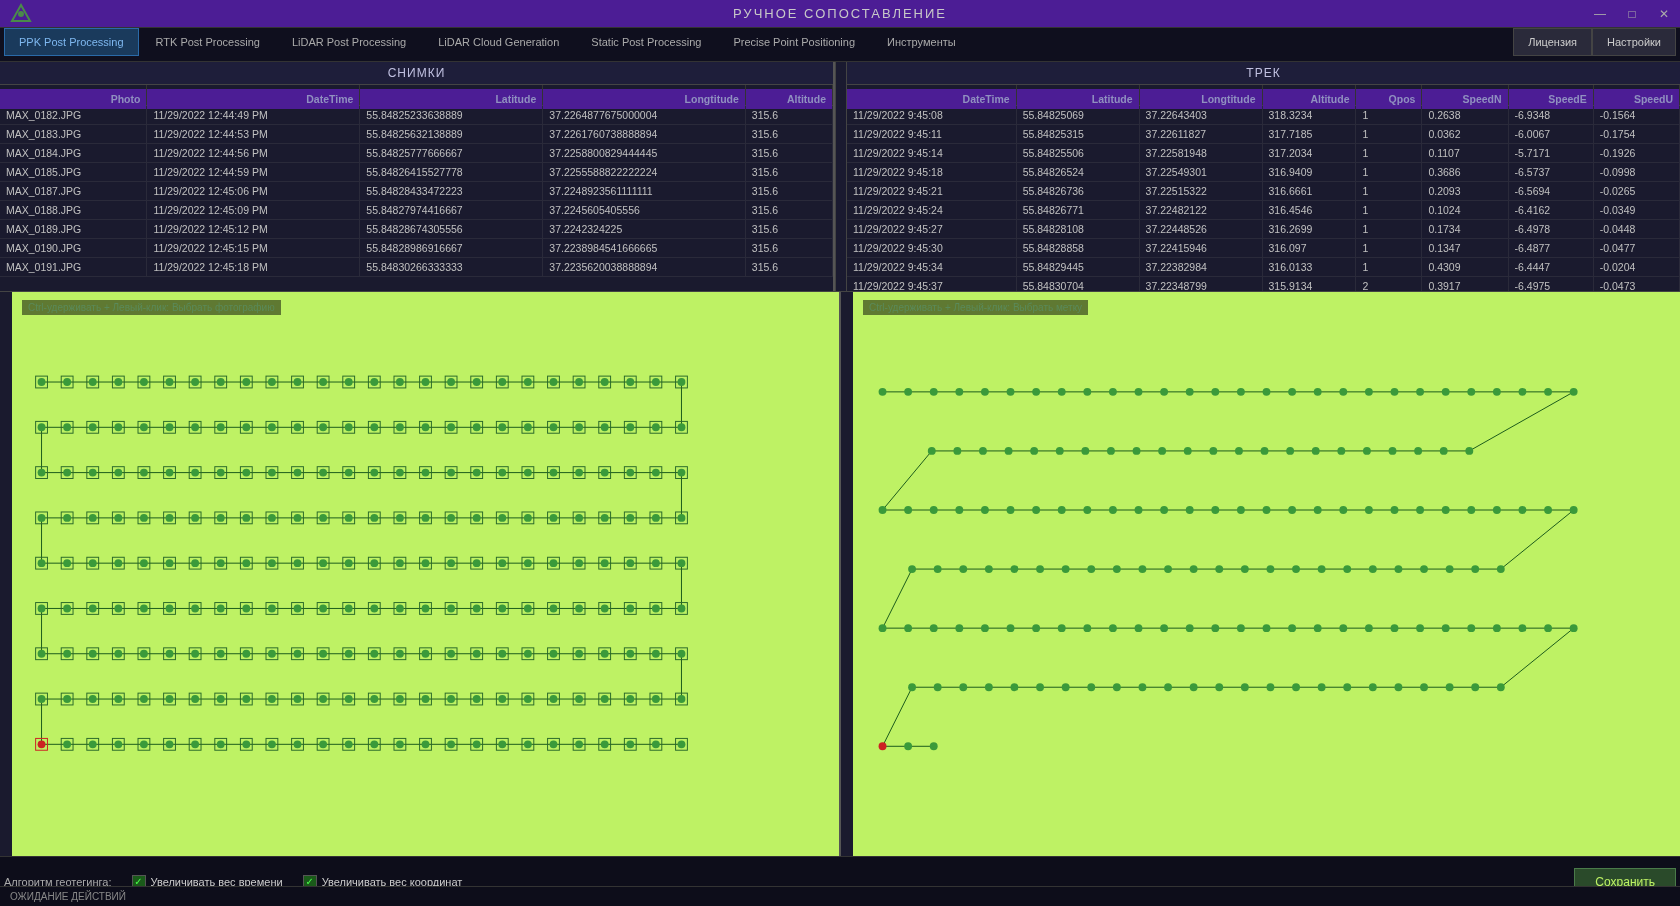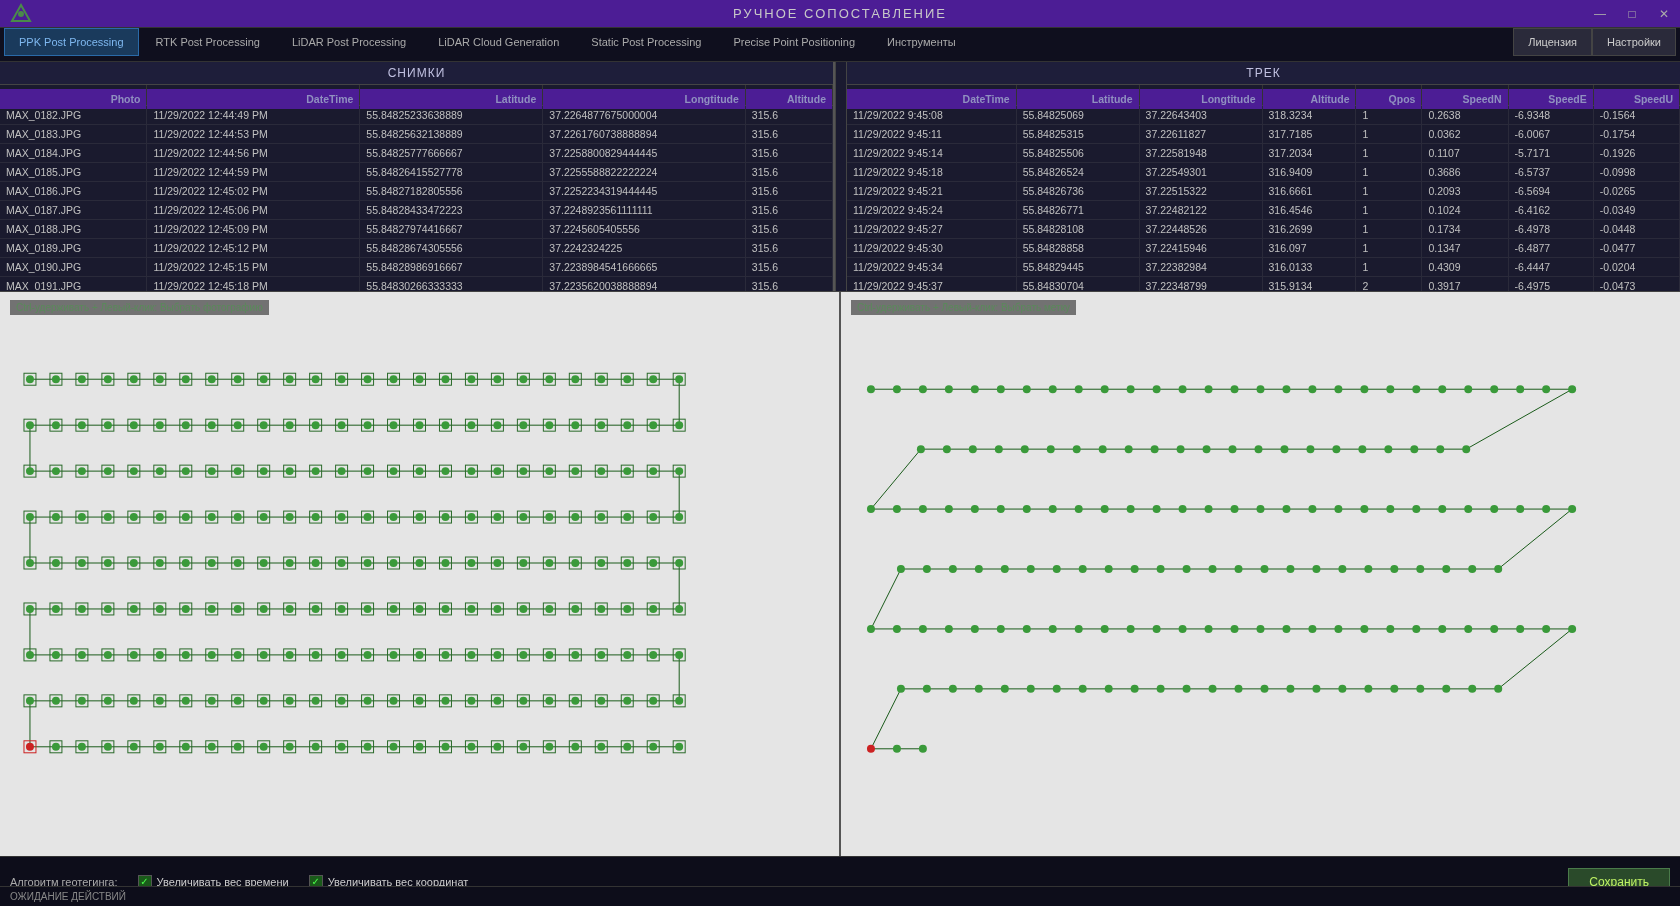--- a/index.html
+++ b/index.html
@@ -163,21 +163,22 @@
     .viz-area {
       display: flex;
       flex: 1;
       overflow: hidden;
     }
 
     .viz-panel {
       flex: 1;
       position: relative;
       overflow: hidden;
-      background: #e5e5e5;
+      background: #bef264;
+      margin-left: 12px;
     }
     .viz-panel:first-child {
       border-right: 2px solid #555;
     }
 
     .viz-hint {
       position: absolute;
       top: 8px;
       left: 10px;
       color: #5a8a5a;
@@ -190,21 +191,21 @@
       width: 100%;
       height: 100%;
     }
 
     .bottom-bar {
       height: 50px;
       background: #0d0d1a;
       border-top: 1px solid #333;
       display: flex;
       align-items: center;
-      padding: 0 10px;
+      padding: 0 4px;
       gap: 20px;
     }
     .algo-label {
       color: #aaa;
       font-size: 11px;
     }
     .checkbox-item {
       display: flex;
       align-items: center;
       gap: 5px;
@@ -330,27 +331,20 @@
                 <td>11/29/2022 12:44:56 PM</td>
                 <td>55.84825777666667</td>
                 <td>37.2258800829444445</td>
                 <td>315.6</td>
               </tr>
               <tr>
                 <td>MAX_0185.JPG</td>
                 <td>11/29/2022 12:44:59 PM</td>
                 <td>55.84826415527778</td>
                 <td>37.2255588822222224</td>
-                <td>315.6</td>
-              </tr>
-              <tr>
-                <td>MAX_0186.JPG</td>
-                <td>11/29/2022 12:45:02 PM</td>
-                <td>55.84827182805556</td>
-                <td>37.2252234319444445</td>
                 <td>315.6</td>
               </tr>
               <tr>
                 <td>MAX_0187.JPG</td>
                 <td>11/29/2022 12:45:06 PM</td>
                 <td>55.84828433472223</td>
                 <td>37.2248923561111111</td>
                 <td>315.6</td>
               </tr>
               <tr>

